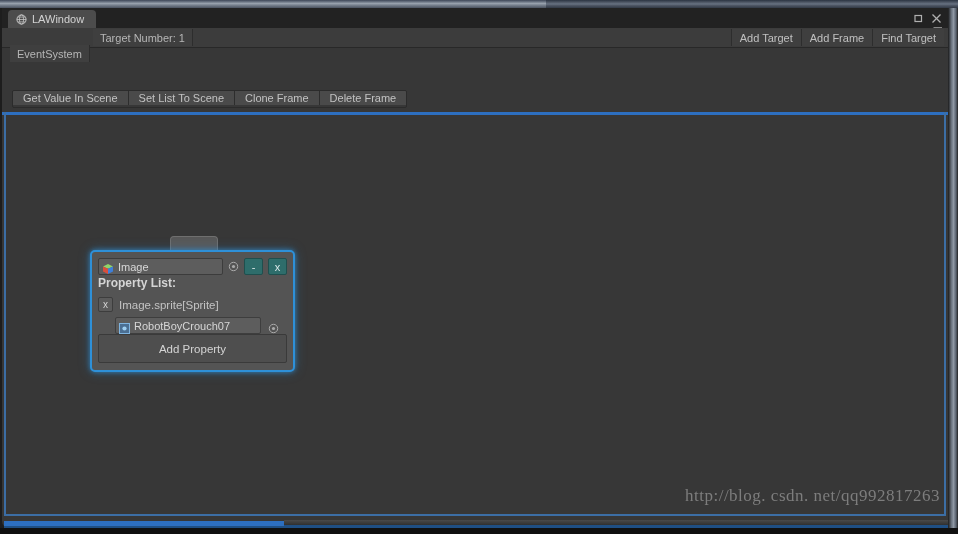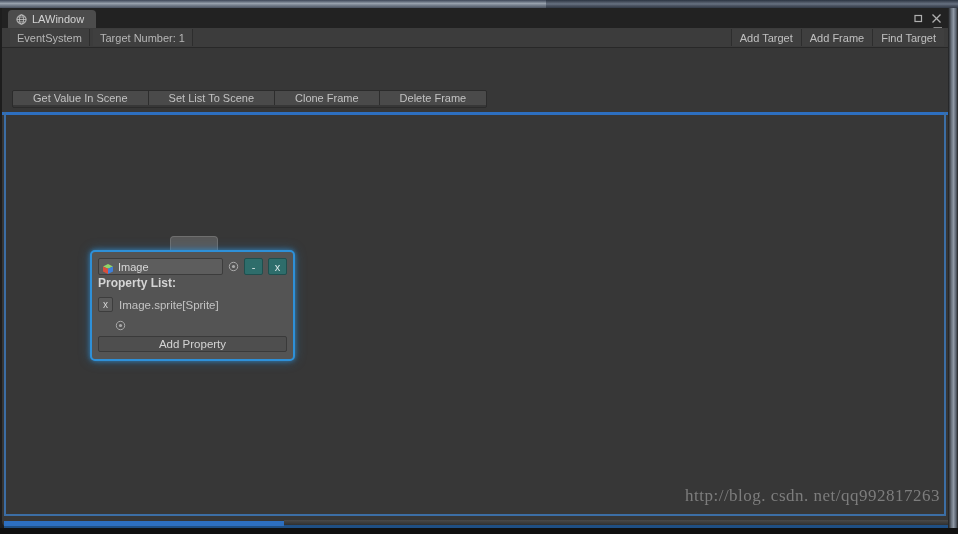--- a/index.html
+++ b/index.html
@@ -118,21 +118,21 @@
     display: flex;
     align-items: center;
     padding: 0 7px;
     color: #b6b6b6;
     font-size: 11px;
     background: #3f3f3f;
     border-right: 1px solid #2d2d2d;
     box-sizing: border-box;
     cursor: default;
   }
-  #chip-event { left: 8px; }
+  #chip-event { left: 8px; margin-top: 16px; }
   #chip-target { left: 91px; }
 
   .topright-buttons {
     position: absolute;
     right: 4px; top: 1px;
     display: flex;
     height: 17px;
   }
   .tr-btn {
     height: 17px;
@@ -199,21 +199,21 @@
     height: 16px;
     display: flex;
     border: 1px solid #2b2b2b;
     border-radius: 2px;
     overflow: hidden;
   }
   .act-btn {
     height: 14px;
     display: flex;
     align-items: center;
-    padding: 0 20px;
+    padding: 0 10px;
     font-size: 11px;
     color: #c2c2c2;
     background: #4a4a4a;
     border-right: 1px solid #2d2d2d;
     box-sizing: border-box;
     cursor: pointer;
   }
   .act-btn:last-child { border-right: none; }
 
   
@@ -365,23 +365,22 @@
   }
   .sprite-icon { width: 11px; height: 11px; flex: none; }
   .sprite-text {
     color: #d6d6d6;
     font-size: 11px;
     white-space: nowrap;
     overflow: hidden;
   }
 
   .add-prop-btn {
-    margin-top: 8px;
     width: 100%;
-    height: 16px;
+    height: 29px;
     background: #4e4e4e;
     border: 1px solid #3a3a3a;
     border-radius: 2px;
     color: #d4d4d4;
     font-size: 11.5px;
     display: flex;
     align-items: center;
     justify-content: center;
     box-sizing: border-box;
     cursor: pointer;
@@ -516,20 +515,29 @@
         </div>
 
         <div class="prop-list-title">Property List:</div>
 
         <div class="prop-row">
           <div class="x-small-btn">x</div>
           <span class="prop-name">Image.sprite[Sprite]</span>
         </div>
 
         <div class="value-row">
+          <div class="sprite-field">
+            <span class="sprite-icon">
+              <svg viewBox="0 0 11 11" width="11" height="11">
+                <rect x="0.5" y="0.5" width="10" height="10" fill="#4b6f93" stroke="#7fb4e0" stroke-width="1"></rect>
+                <circle cx="5.5" cy="5.5" r="2.1" fill="#9fd0f2"></circle>
+              </svg>
+            </span>
+            <span class="sprite-text">RobotBoyCrouch07</span>
+          </div>
           <span class="target-pick">
             <svg viewBox="0 0 11 11" width="11" height="11">
               <circle cx="5.5" cy="5.5" r="4.2" fill="none" stroke="#aaaaaa" stroke-width="1"></circle>
               <circle cx="5.5" cy="5.5" r="1.6" fill="#aaaaaa"></circle>
             </svg>
           </span>
         </div>
 
         <div class="add-prop-btn">Add Property</div>
       </div>

